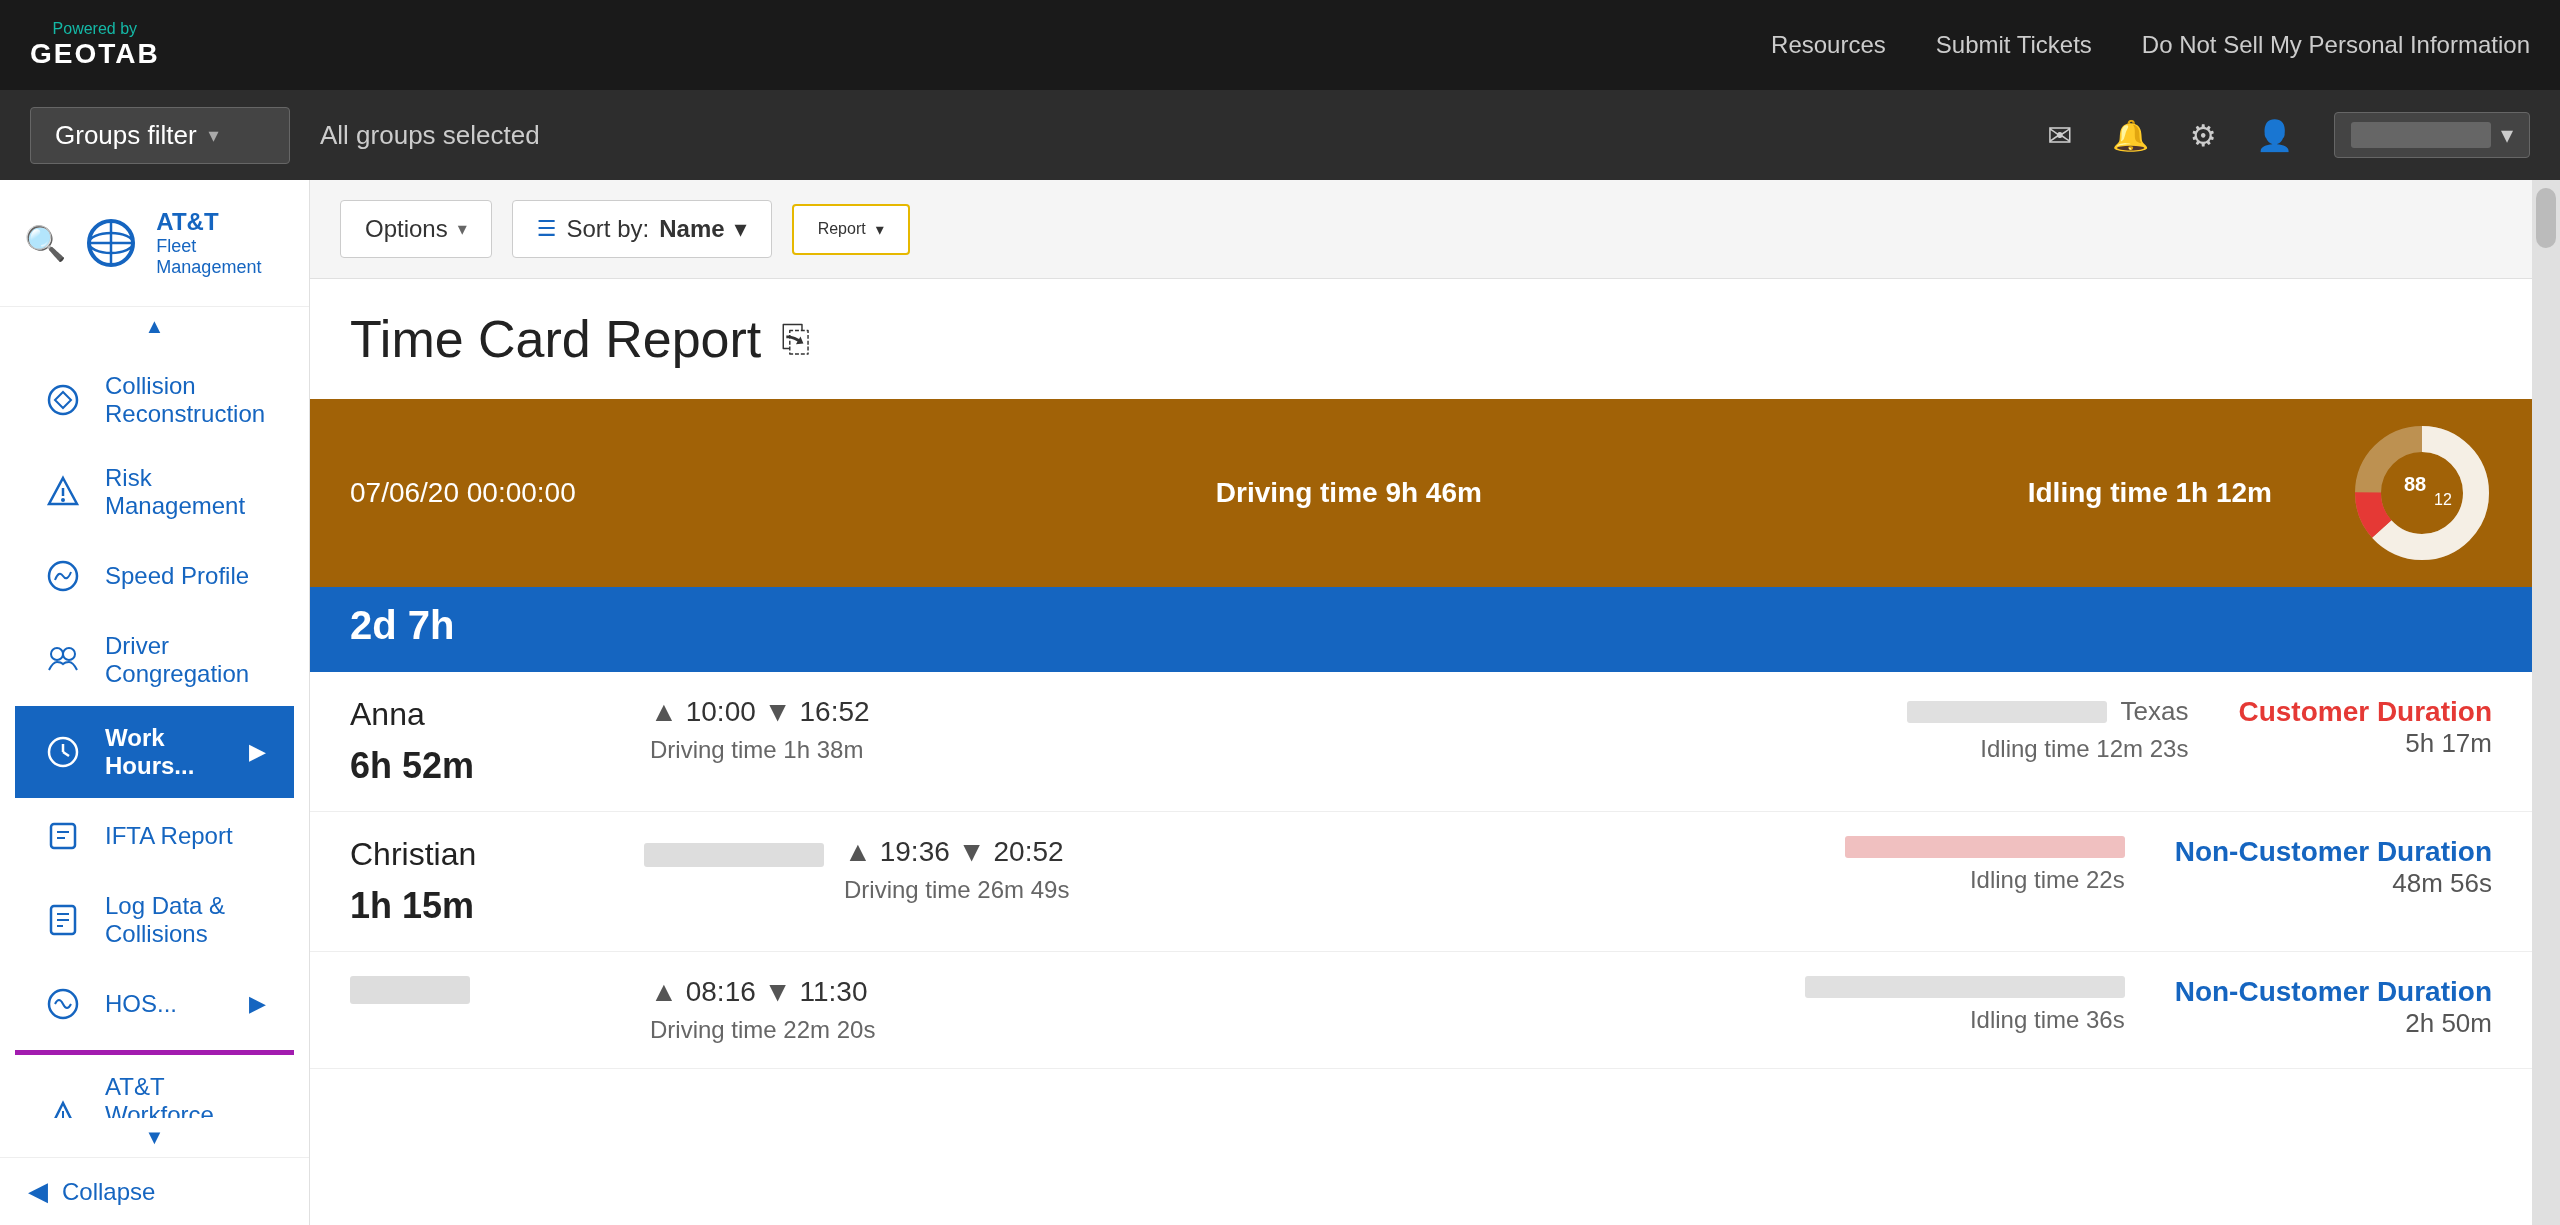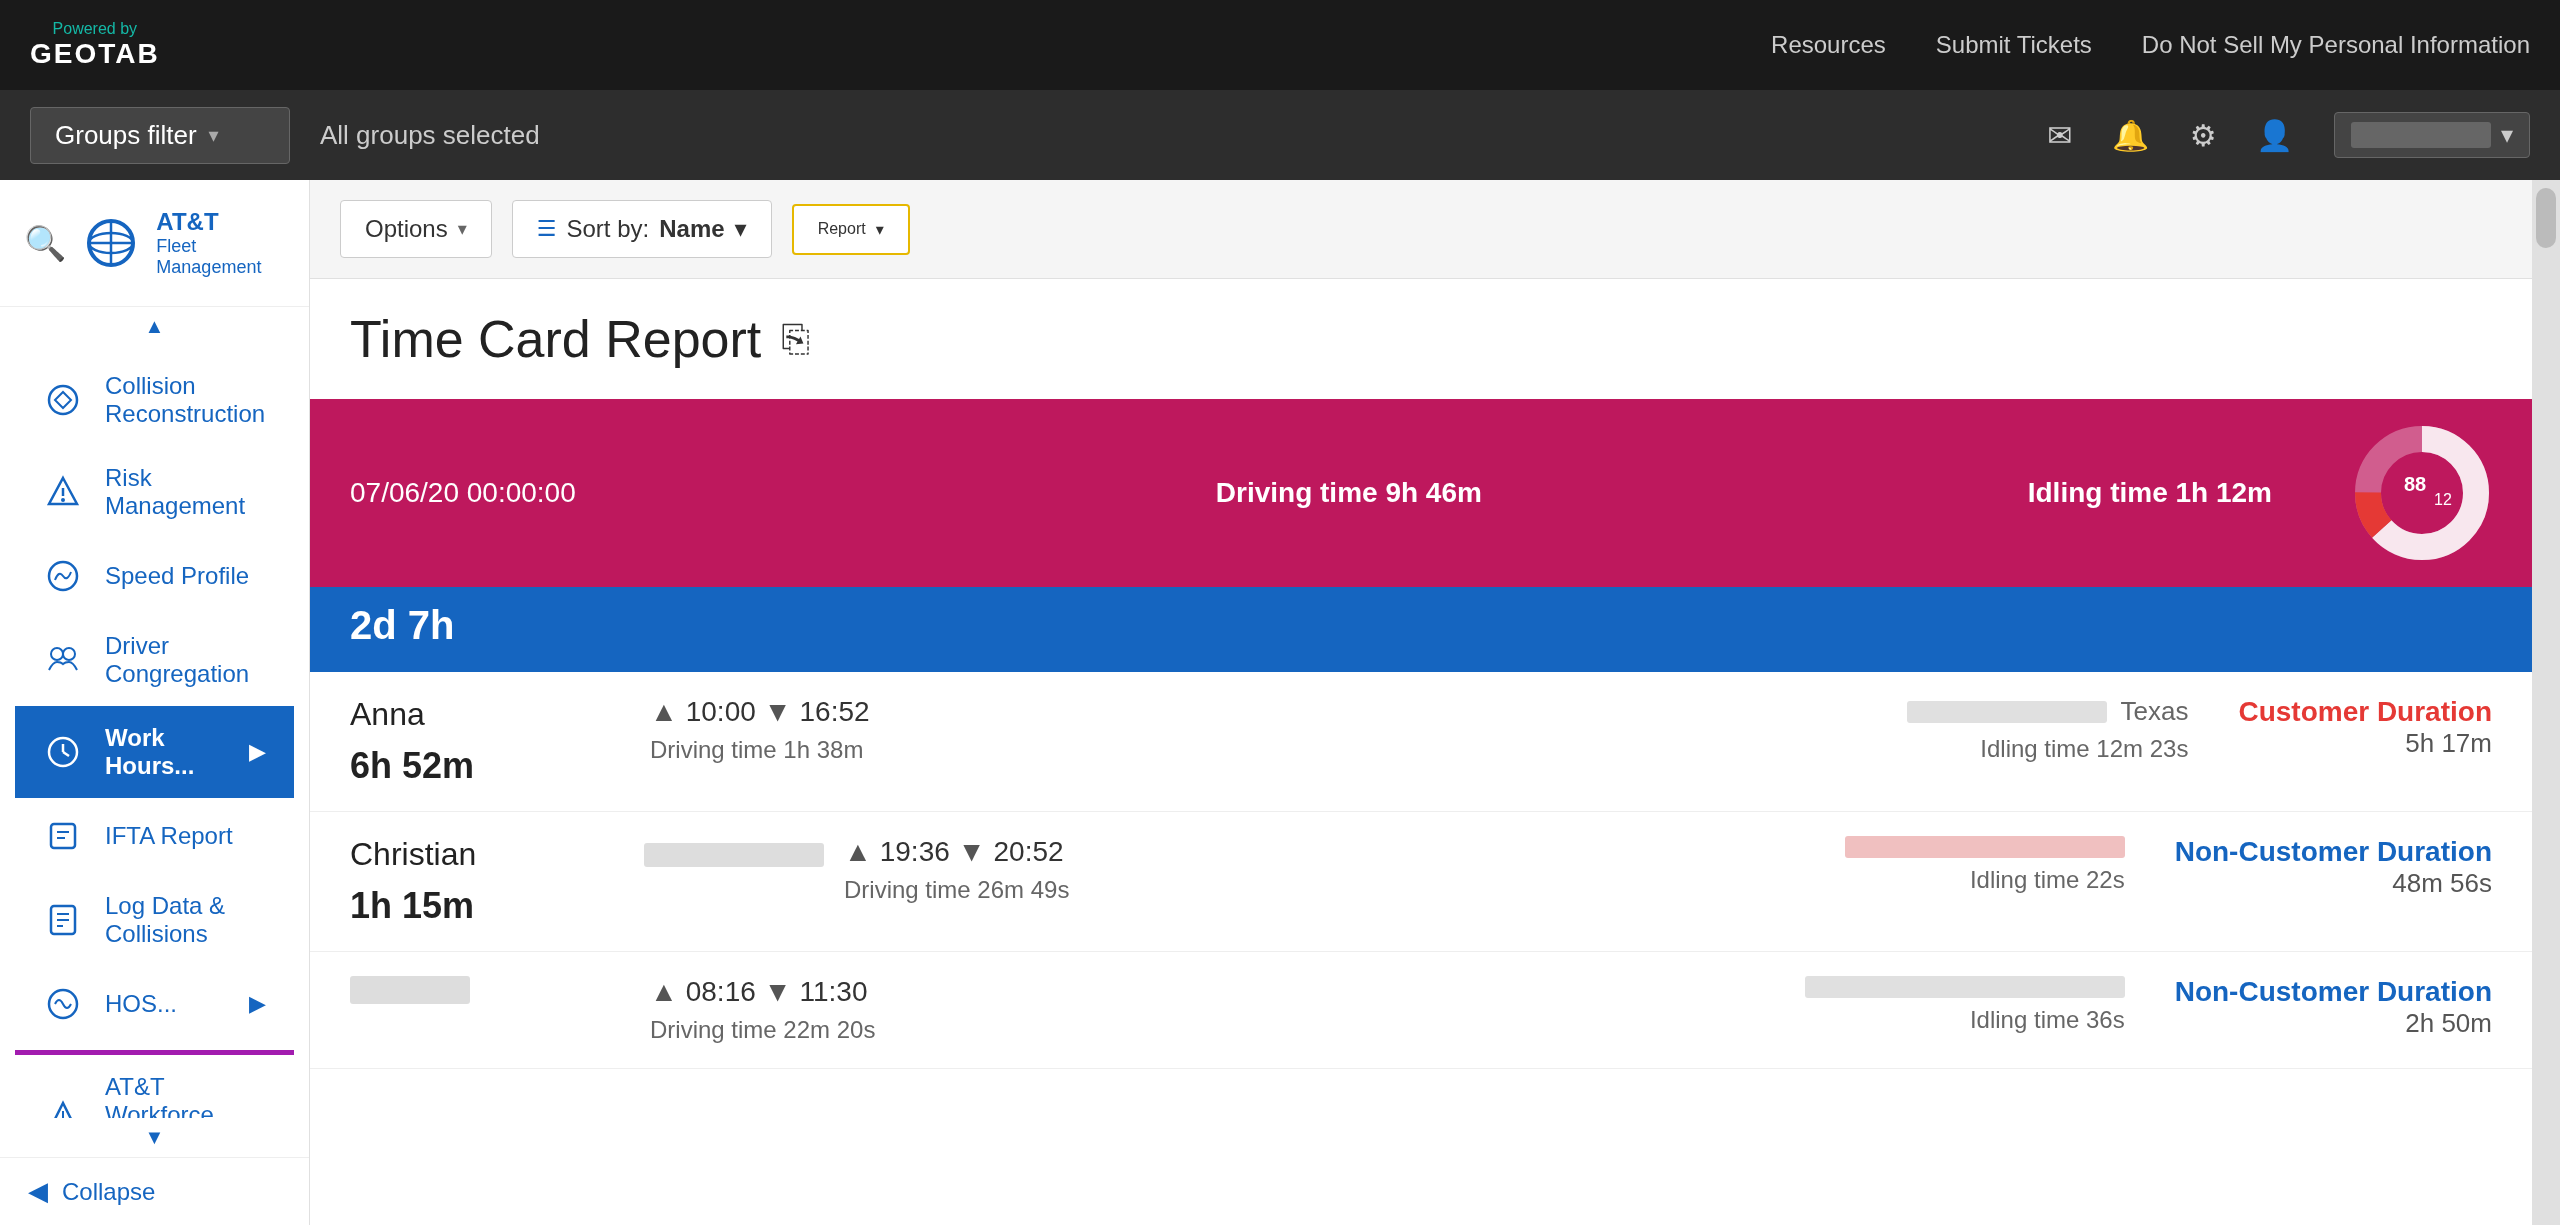--- a/index.html
+++ b/index.html
@@ -144,21 +144,21 @@
       padding: 30px 40px;
       display: flex;
       align-items: center;
       gap: 20px;
     }
     .report-title { font-size: 52px; color: #222; font-weight: normal; }
     .bookmark-icon { font-size: 36px; color: #333; cursor: pointer; }
 
     
     .summary-row {
-      background: #be185d;
+      background: #a16207;
       padding: 24px 40px;
       display: flex;
       align-items: center;
       gap: 40px;
       color: white;
     }
     .summary-date { font-size: 28px; flex: 0 0 auto; min-width: 320px; }
     .summary-driving { font-size: 28px; font-weight: bold; flex: 1; text-align: center; }
     .summary-idling { font-size: 28px; font-weight: bold; flex: 0 0 auto; margin-right: 40px; }
 

